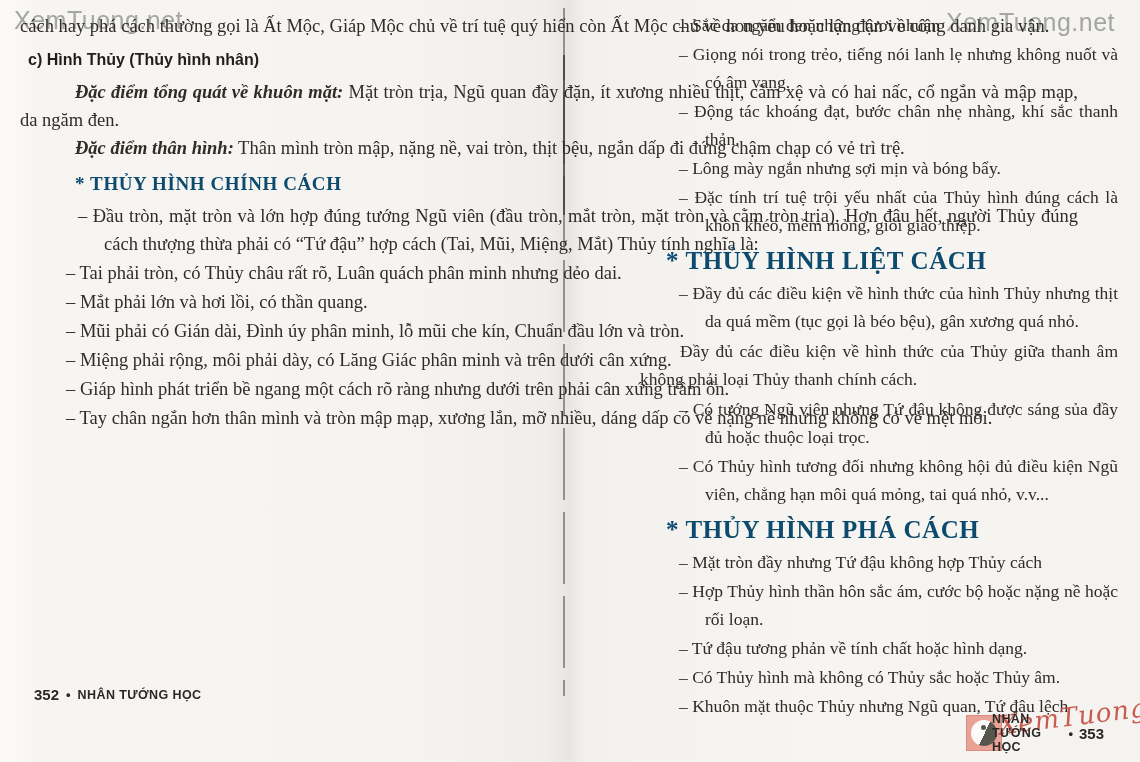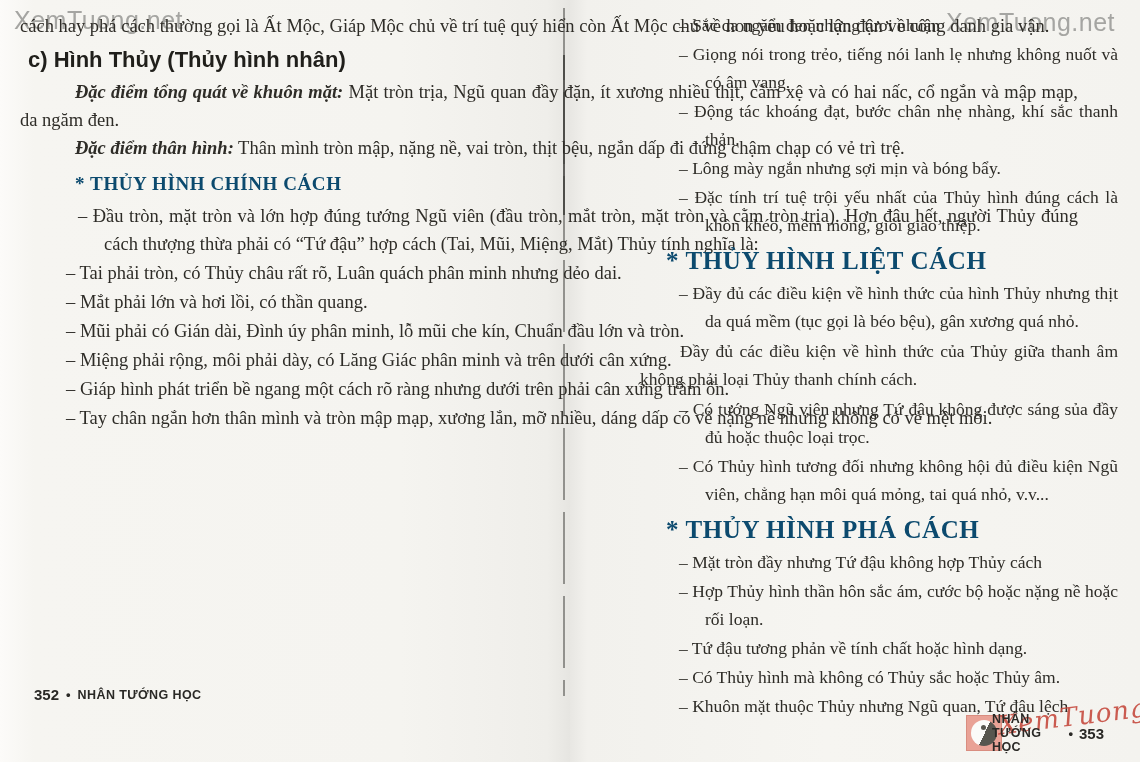--- a/index.html
+++ b/index.html
@@ -13,21 +13,21 @@
        background:repeating-linear-gradient(180deg,#4a4a46 0 72px,transparent 72px 84px);
        opacity:.55;}
   .gutter-line-top{position:absolute;left:563px;top:55px;width:2px;height:160px;background:#3c3c38;opacity:.8;}
 
   
   .lp-content{position:absolute;left:20px;right:26px;top:12px;font-size:18.5px;line-height:28px;}
   .rp-content{position:absolute;left:640px;width:478px;top:10px;font-size:17.5px;line-height:28px;}
   p{margin:0;text-align:justify;}
   .intro{text-align:justify;}
   .chead{font-family:"Liberation Sans","DejaVu Sans",sans-serif;font-weight:700;
-         font-size:22px;color:#201f1b;margin:6px 0 4px 8px;text-align:left;}
+         font-size:16px;color:#201f1b;margin:6px 0 4px 8px;text-align:left;}
   .ipara{text-indent:55px;}
   .lead{font-weight:700;font-style:italic;}
   .sec{font-weight:700;font-size:19px;letter-spacing:.6px;color:#0c4a6e;
        margin:8px 0 4px 55px;text-align:left;}
   .rp-content .sec{margin-left:26px;font-size:25px;}
   .blt{padding-left:72px;text-indent:-26px;margin:1px 0;text-align:justify;}
   .blt-deep{padding-left:84px;}
   .rblt{padding-left:65px;text-indent:-26px;margin:1px 0;text-align:justify;}
   .rpara{text-indent:40px;margin:2px 0;}
 

